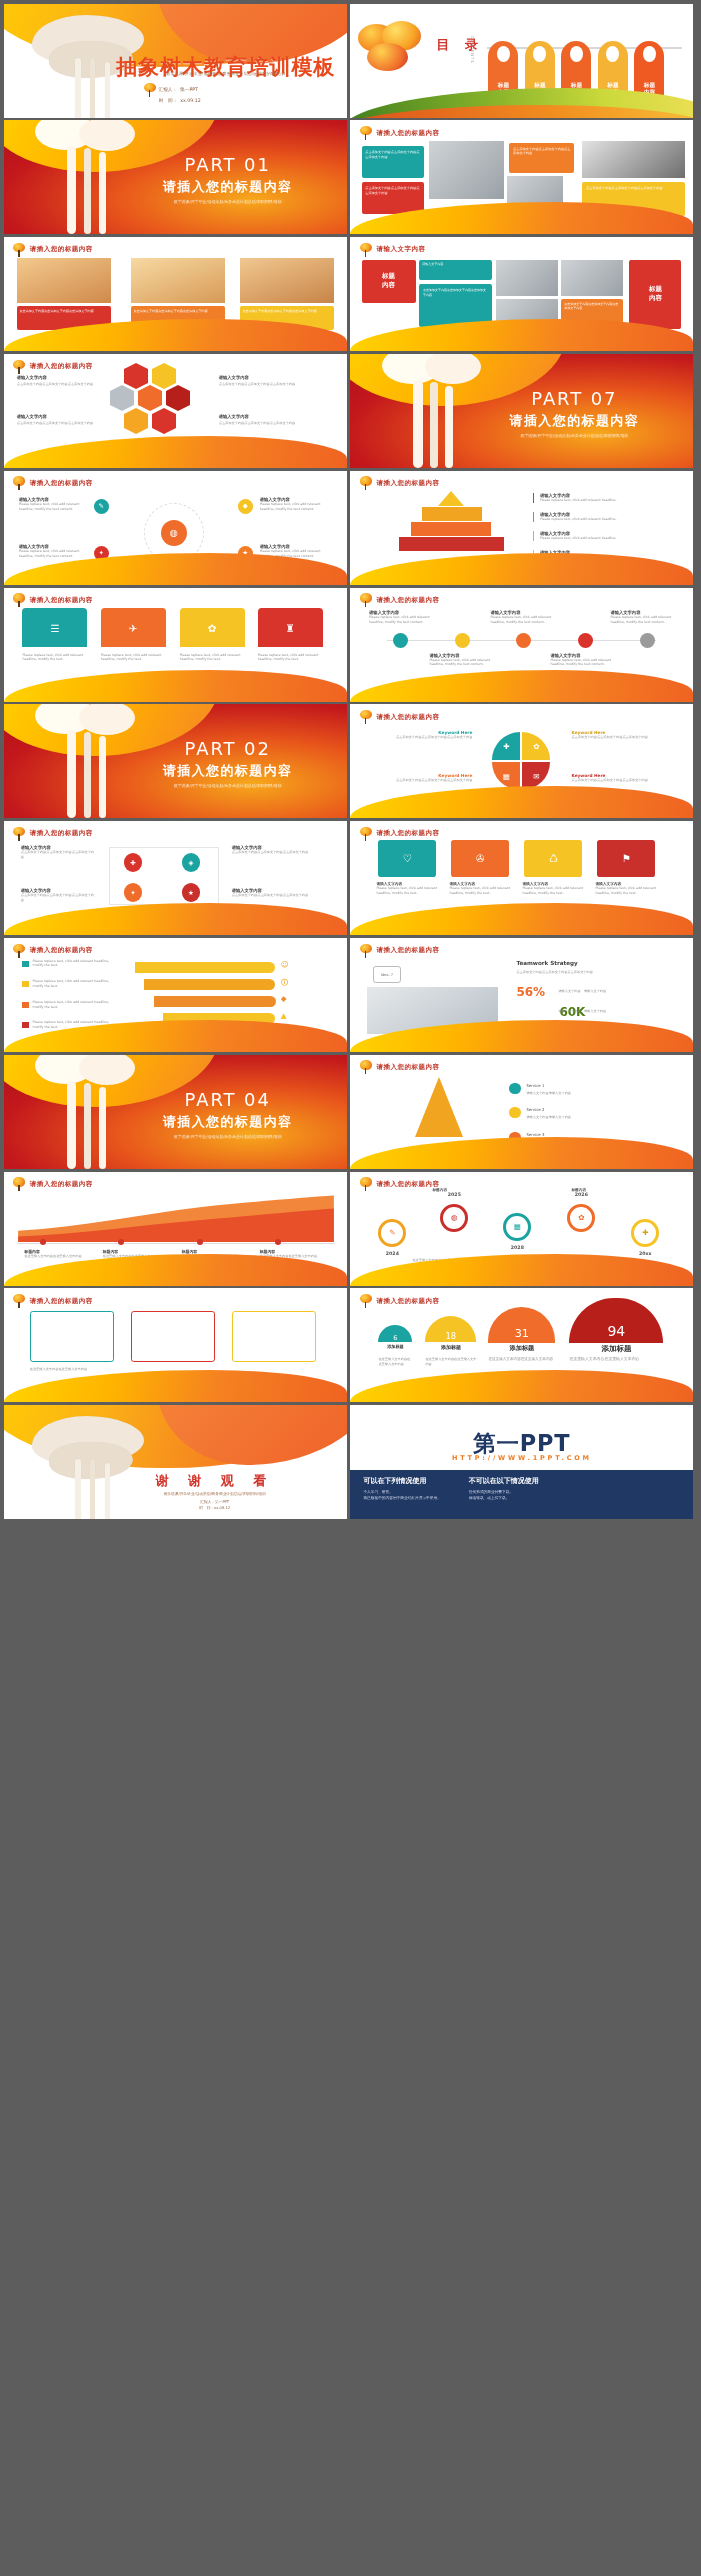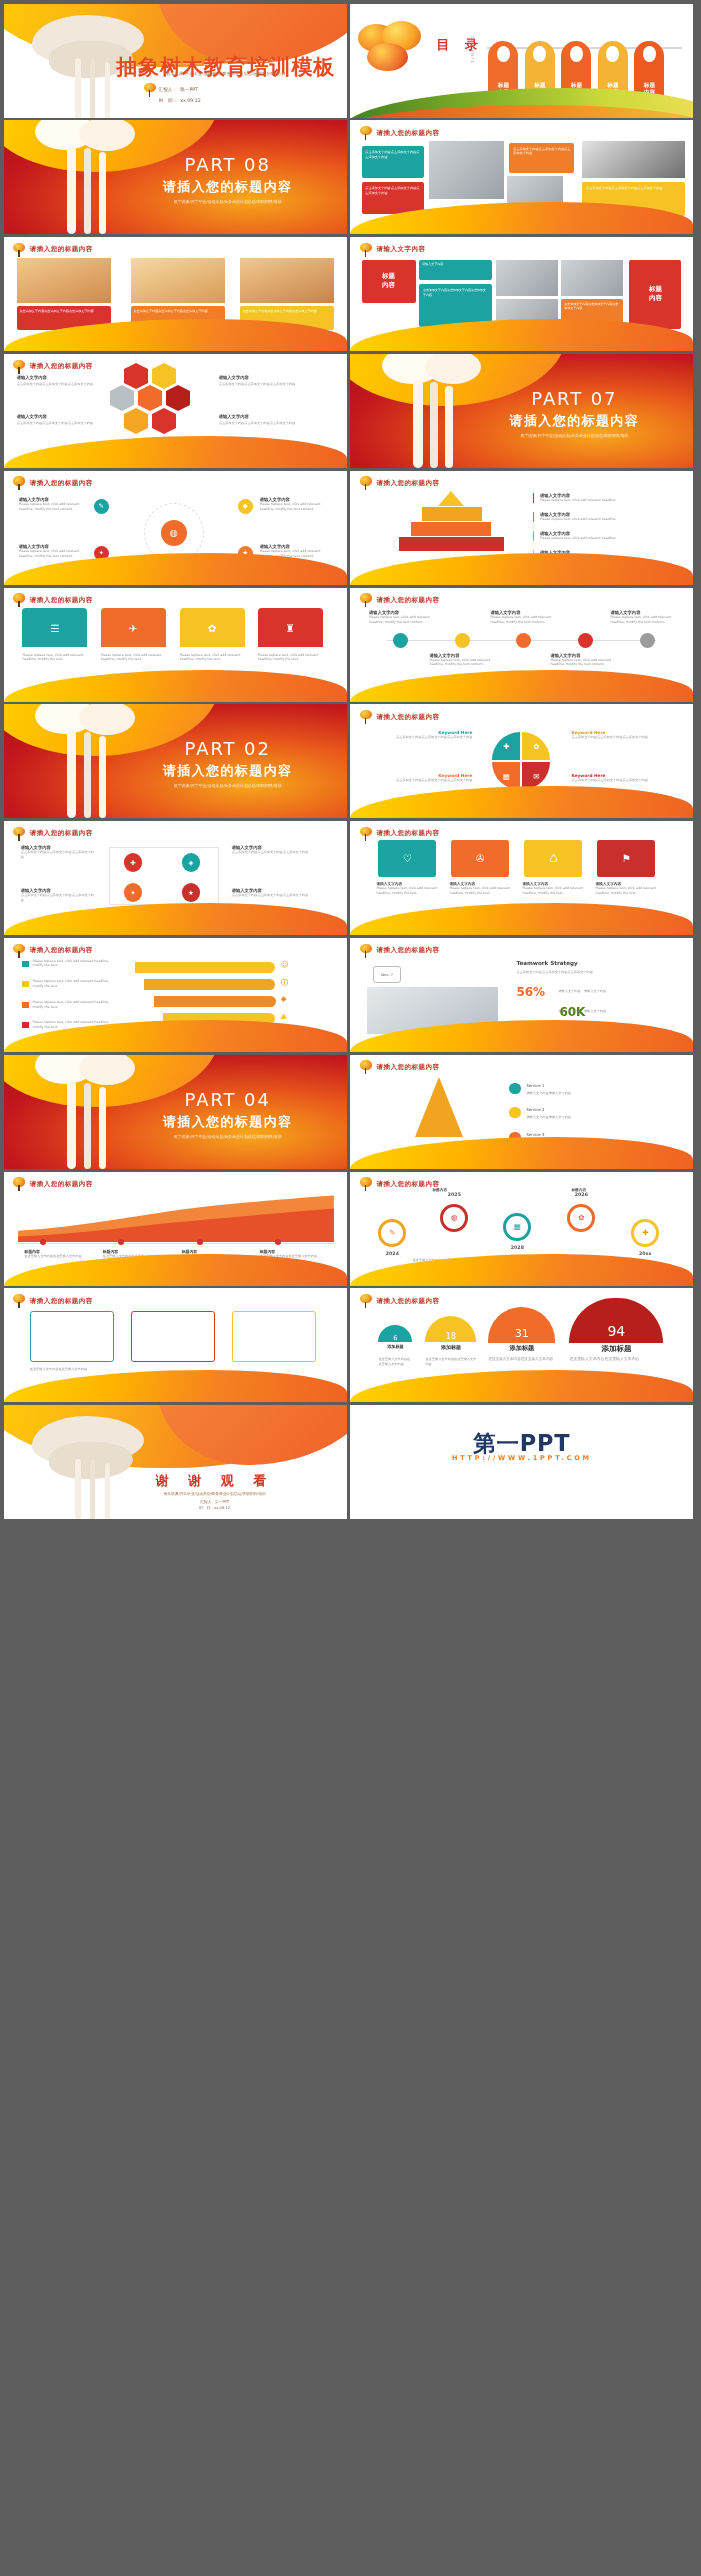--- a/index.html
+++ b/index.html
@@ -176,21 +176,21 @@
   <div class="slide">
     <div class="part-bg"></div>
     <div class="part-top"></div>
     <div class="part-tree">
       <span style="left:5.6px;top:-7.5px;width:60px;height:37px;background:#fff;border-radius:50%;opacity:.95;"></span>
       <span style="left:49px;top:-3.7px;width:56px;height:34px;background:#fdf4e7;border-radius:50%;"></span>
       <span style="left:37px;top:26px;width:9.4px;height:88px;background:#fdf6ec;border-radius:4.7px;"></span>
       <span style="left:54px;top:28px;width:7.5px;height:86px;background:#f3e8d8;border-radius:3.7px;"></span>
       <span style="left:69px;top:32px;width:7.5px;height:82px;background:#fdf6ec;border-radius:3.7px;"></span>
     </div>
-    <div class="part-num">PART 08</div>
+    <div class="part-num">PART 01</div>
     <div class="part-head">请插入您的标题内容</div>
     <div class="part-sub">教学说课/开学毕业/活动策划/商务商业计划总结/求职招聘/培训</div>
   </div>
 
   <div class="slide">
     <div class="hdr-bar">
       <span class="tree-ico">
           <span class="crown"></span>
           <span class="trunk"></span>
         </span>
@@ -757,16 +757,32 @@
       <div><span>汇报人：</span><span>第一PPT</span></div>
       <div><span>时　间：</span><span>xx.09.12</span></div>
     </div>
   </div>
 
   <div class="slide">
     <div class="brand">
       <div class="brand-logo">第一PPT</div>
       <div class="brand-url">HTTP://WWW.1PPT.COM</div>
     </div>
+    <div class="lic">
+      <div>
+        <h4>可以在下列情况使用</h4>
+        <ul>
+            <li>个人学习、研究。</li>
+            <li>将已模板中的内容用于商业幻灯片演示中使用。</li>
+          </ul>
+      </div>
+      <div>
+        <h4>不可以在以下情况使用</h4>
+        <ul>
+            <li>任何形式的商业付费下载。</li>
+            <li>网络转载、或上传下载。</li>
+          </ul>
+      </div>
+    </div>
   </div>
 
 </div>
 
 
 </body></html>

